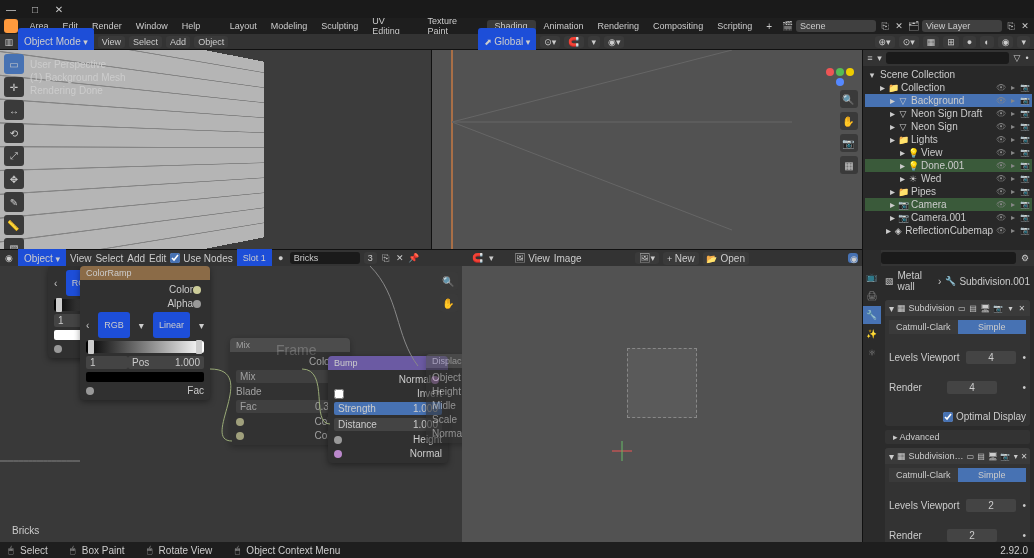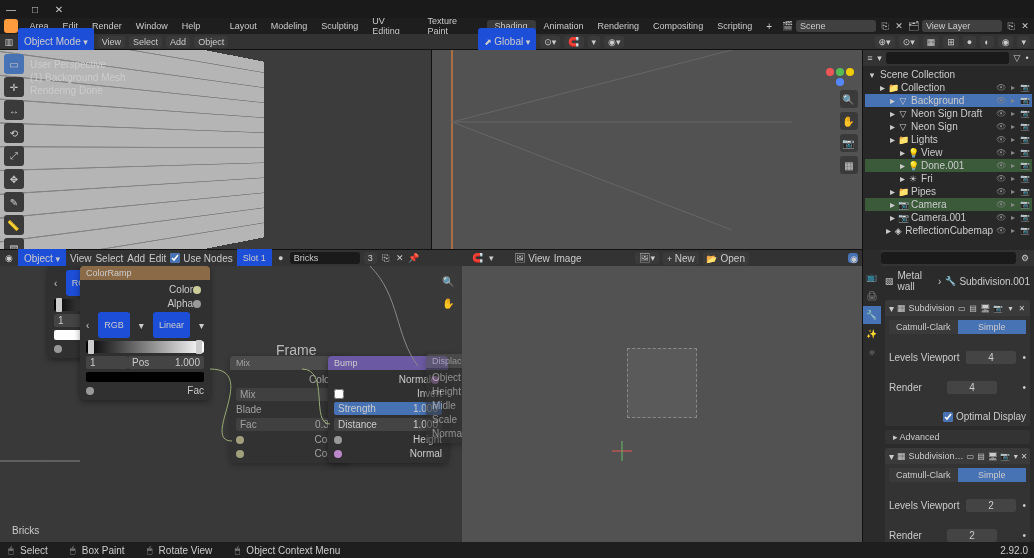--- a/index.html
+++ b/index.html
@@ -295,21 +295,21 @@
                 </span>
               </div>
             <div class="swatch" style="background:#000"></div>
             <div class="row">
                 <span class="sock" style="background:#999"></span>
                 <span>Fac</span>
               </div>
           </div>
         </div>
 
-        <div class="node" style="left:230px;top:90px;width:72px;opacity:.7">
+        <div class="node" style="left:230px;top:72px;width:72px;opacity:.7">
           <div class="nh" style="background:#555">Mix</div>
           <div class="nb">
             <div class="row" style="justify-content:flex-end">
                 <span>Color</span>
                 <span class="sock" style="background:#cc9"></span>
               </div>
             <div class="field">Mix</div>
             <div class="row">
                 <span>Blade</span>
               </div>
@@ -491,21 +491,21 @@
               <span class="tog">
                 <span>👁</span>
                 <span>▸</span>
                 <span>📷</span>
               </span>
             </div>
             <div class="item">
               <span class="ind" style="width:30px"></span>
               <span>▸</span>
               <span class="ico">☀</span>
-              <span>Fri</span>
+              <span>Wed</span>
               <span class="tog">
                 <span>👁</span>
                 <span>▸</span>
                 <span>📷</span>
               </span>
             </div>
             <div class="item">
               <span class="ind" style="width:20px"></span>
               <span>▸</span>
               <span class="ico">📁</span>

